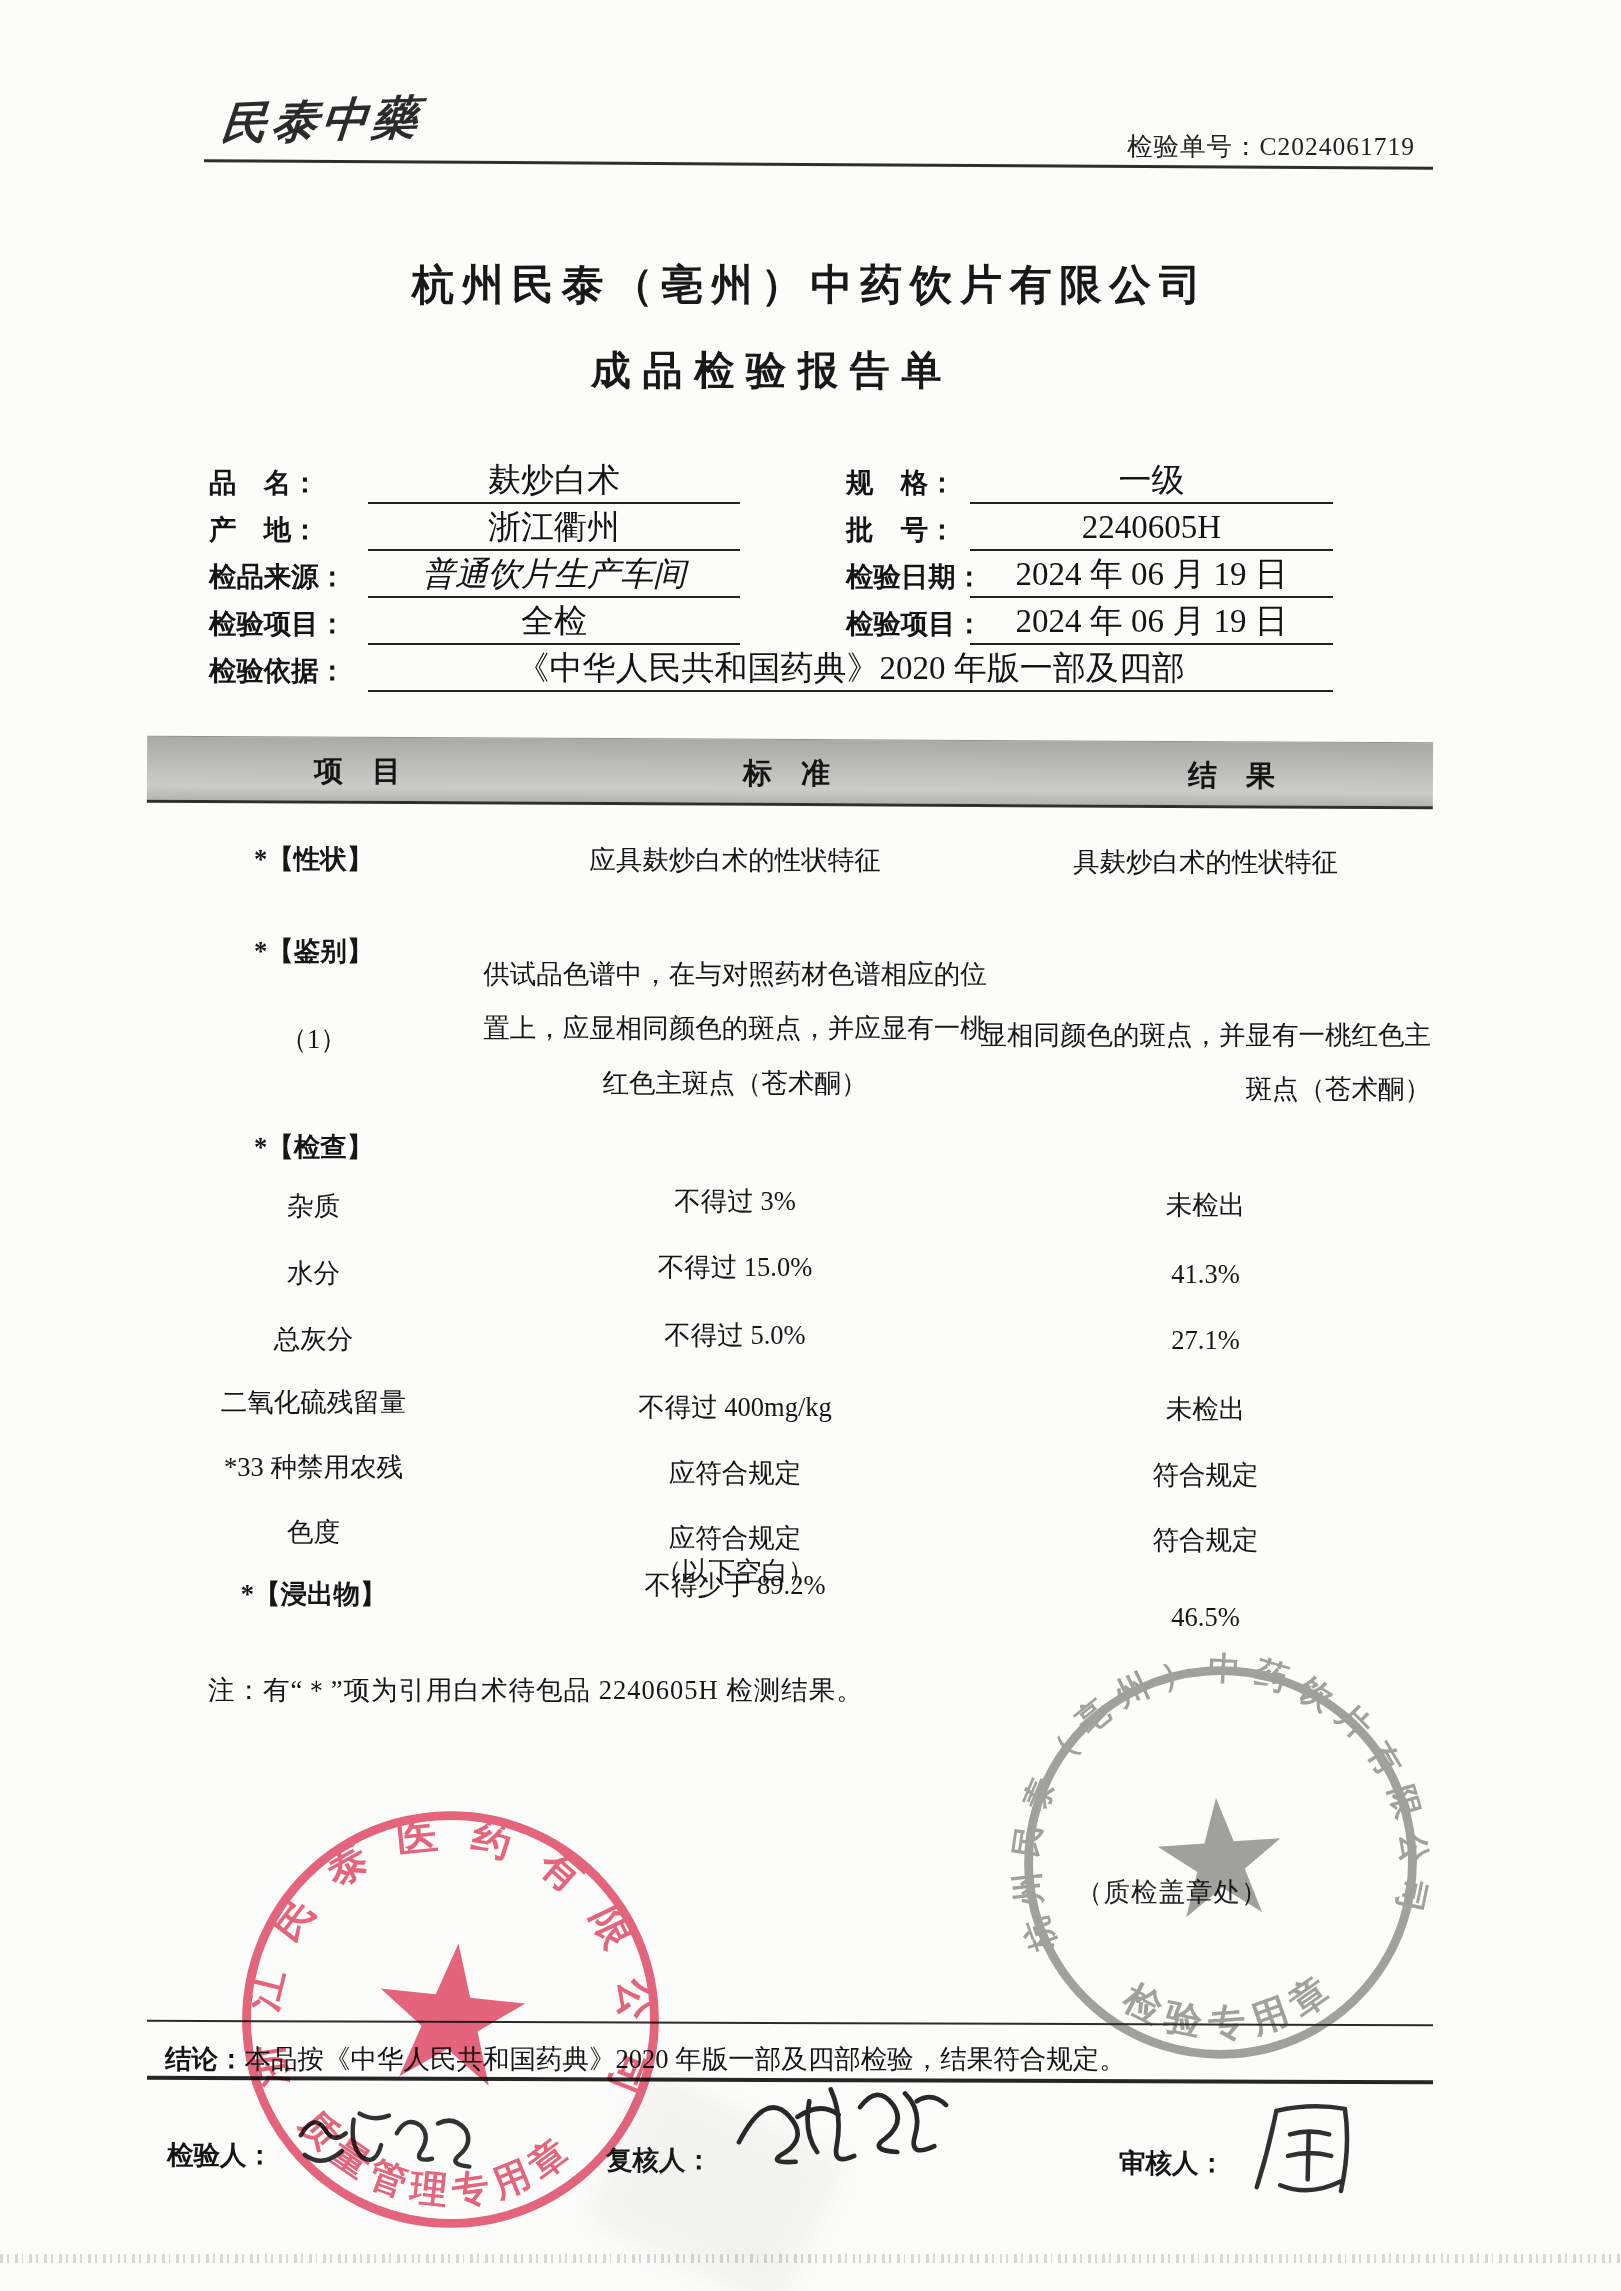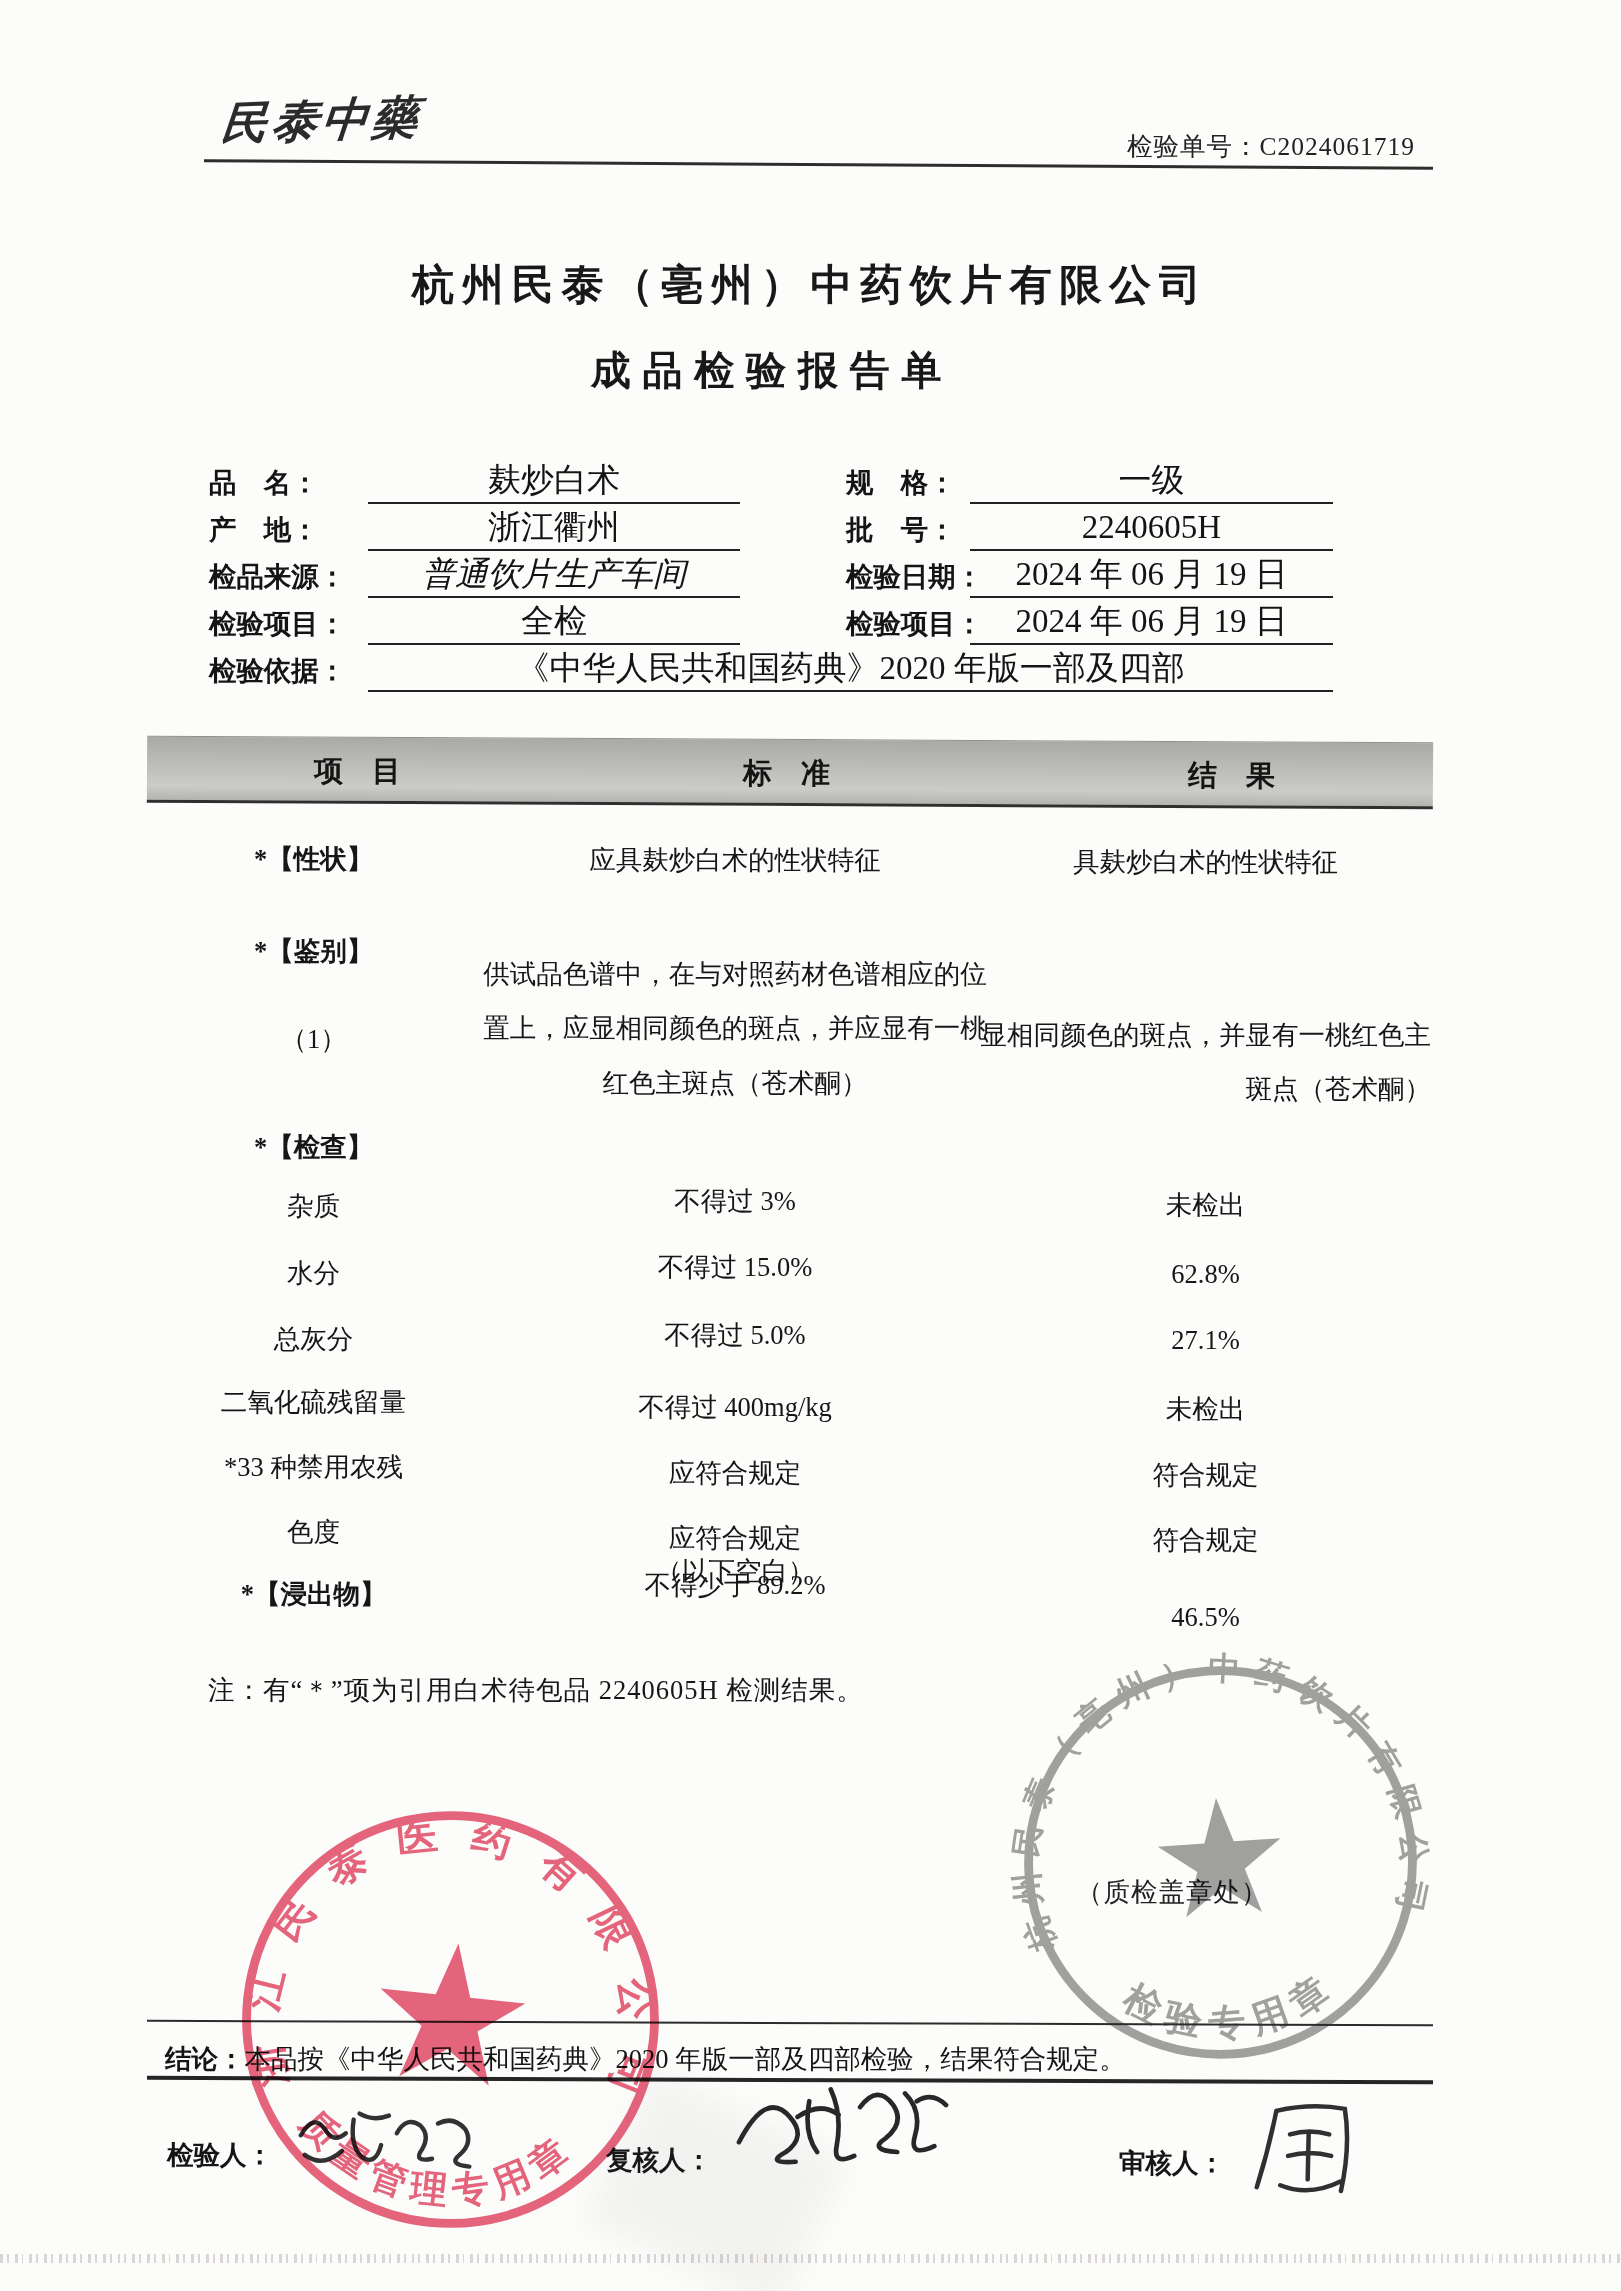--- a/index.html
+++ b/index.html
@@ -140,21 +140,21 @@
     <div class="cell c3" style="top:1008px;text-align:right;">显相同颜色的斑点，并显有一桃红色主斑点（苍术酮）</div>
 
     <div class="cell c1" style="top:1129px;font-weight:bold;">*【检查】</div>
 
     <div class="cell c1" style="top:1188px;">杂质</div>
     <div class="cell c2" style="top:1174px;">不得过 3%</div>
     <div class="cell c3" style="top:1178px;">未检出</div>
 
     <div class="cell c1" style="top:1255px;">水分</div>
     <div class="cell c2" style="top:1240px;">不得过 15.0%</div>
-    <div class="cell c3" style="top:1247px;">62.8%</div>
+    <div class="cell c3" style="top:1247px;">41.3%</div>
 
     <div class="cell c1" style="top:1321px;">总灰分</div>
     <div class="cell c2" style="top:1308px;">不得过 5.0%</div>
     <div class="cell c3" style="top:1313px;">27.1%</div>
 
     <div class="cell c1" style="top:1384px;">二氧化硫残留量</div>
     <div class="cell c2" style="top:1380px;">不得过 400mg/kg</div>
     <div class="cell c3" style="top:1382px;">未检出</div>
 
     <div class="cell c1" style="top:1449px;">*33 种禁用农残</div>

